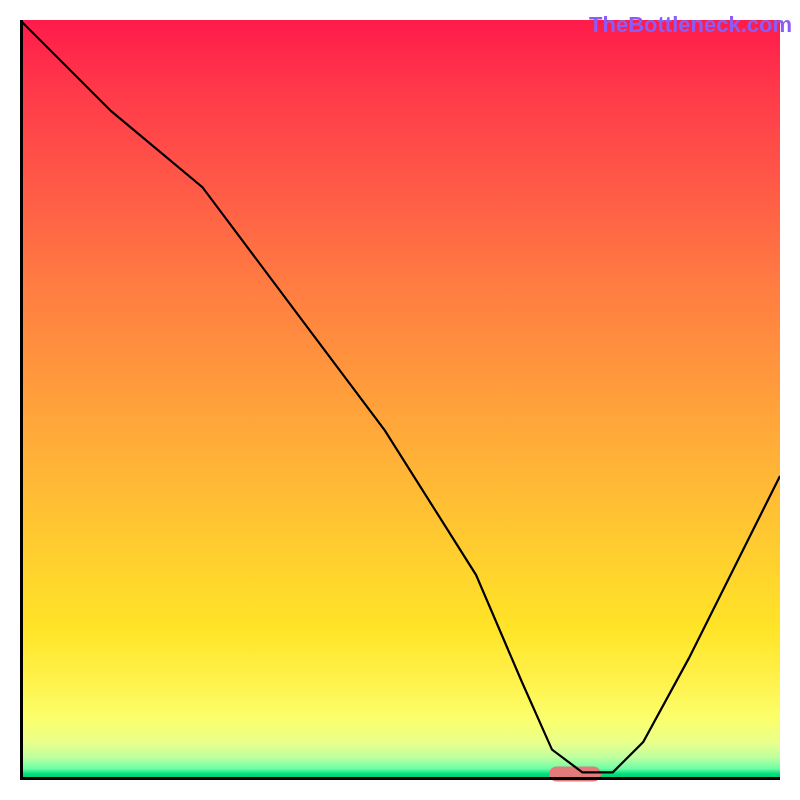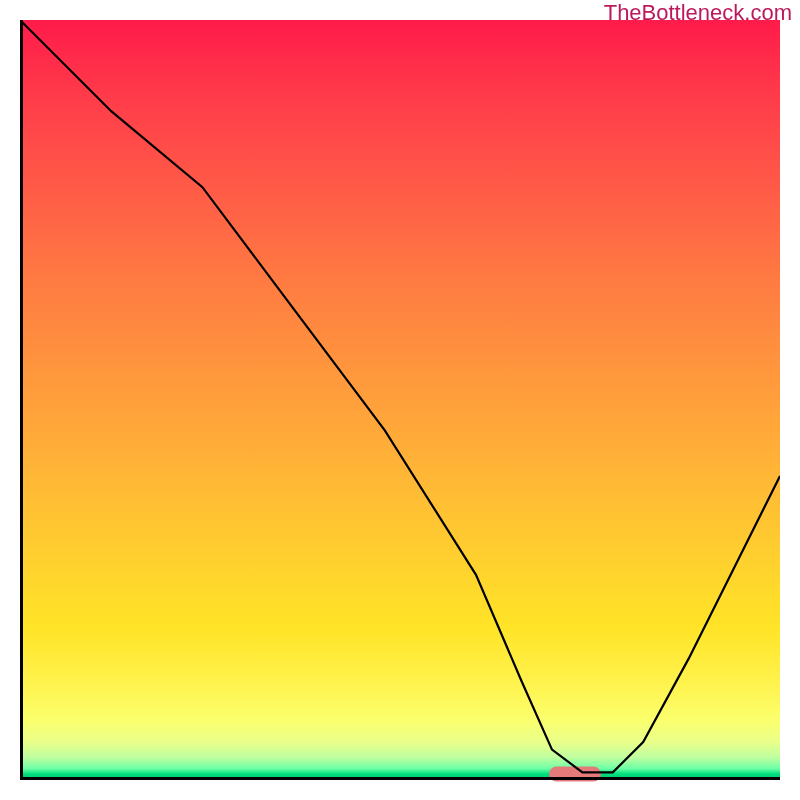--- a/index.html
+++ b/index.html
@@ -68,26 +68,26 @@
   #axis-bottom {
     position: absolute;
     left: 20px;
     top: 777px;
     width: 760px;
     height: 3px;
     background: #000;
   }
   #watermark {
     position: absolute;
-    top: 0px;
+    top: 12px;
     right: 8px;
-    color: #be185d;
+    color: #8b5cf6;
     font-size: 22px;
     letter-spacing: 0px;
-    font-weight: 400;
+    font-weight: 700;
   }
 </style>
 </head>
 <body>
 
 <div id="frame">
 
   <div id="plot-area">
     <div id="marker" style="left: 554.8px; top: 754px;"></div>
     <svg id="curve" viewBox="0 0 760 760" preserveAspectRatio="none">

